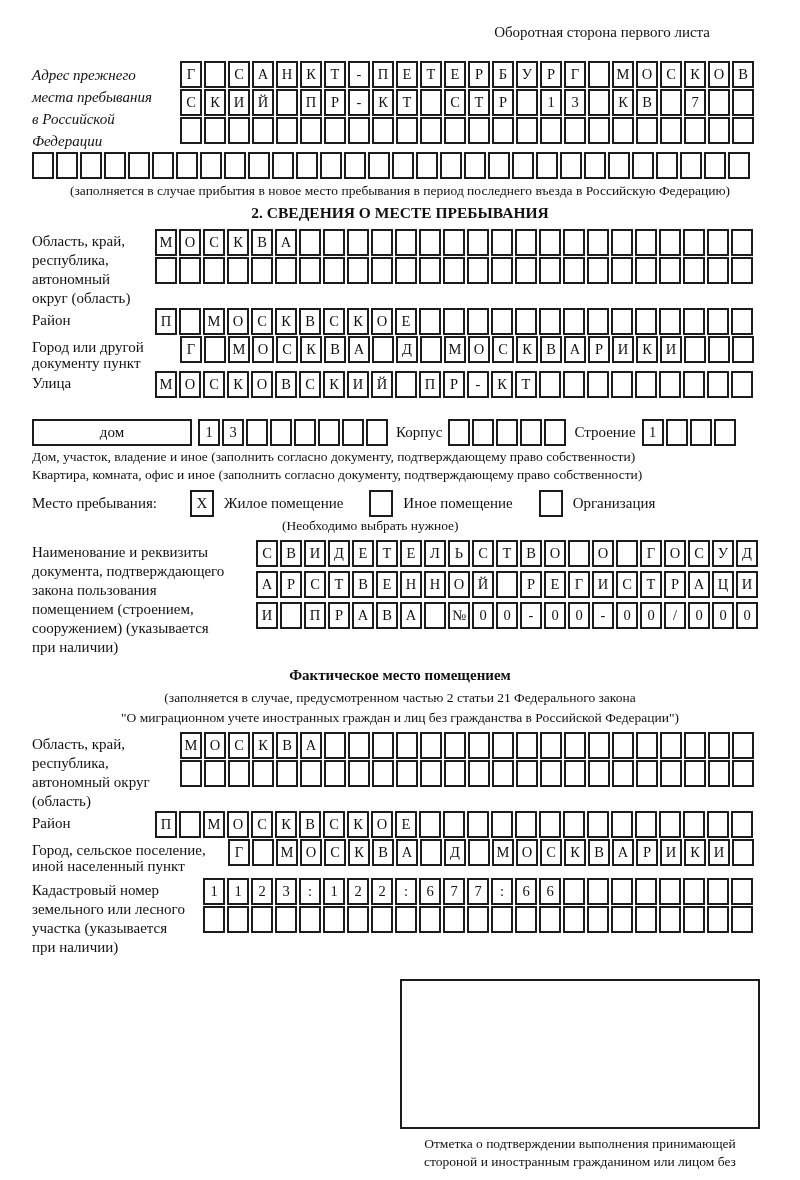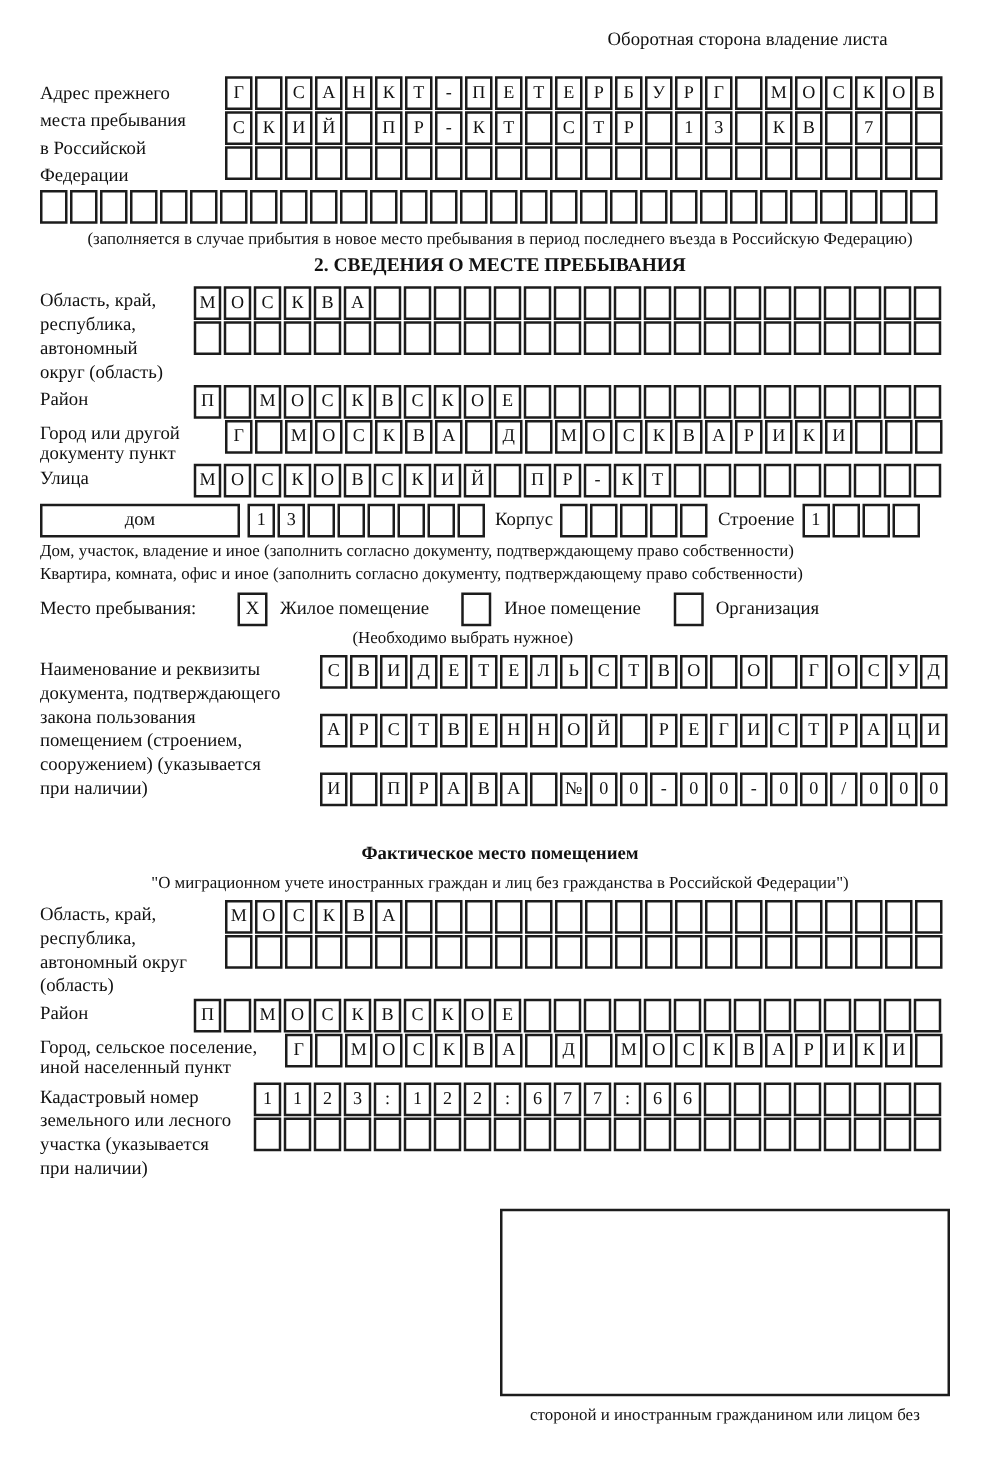--- a/index.html
+++ b/index.html
@@ -3,60 +3,60 @@
 <meta charset="utf-8">
 <style>
   html,body{margin:0;padding:0;background:#fff;}
   body{width:800px;height:1180px;font-family:"Liberation Serif",serif;color:#111;font-size:15px;position:relative;overflow:hidden;}
   .page{box-sizing:border-box;width:800px;padding:0 32px;}
   .doc-title{text-align:right;padding:24px 58px 0 0;font-size:15px;}
 
   .cell{display:inline-block;box-sizing:border-box;width:22px;height:27px;border:2px solid #1c1c1c;
         margin-right:2px;text-align:center;line-height:23px;font-size:14.5px;vertical-align:top;background:#fff;}
   .cellrow{height:27px;margin-bottom:1px;white-space:nowrap;}
-  .cellrow.spaced{margin-bottom:20px;}
+  .cellrow.spaced{margin-bottom:4px;}
 
   .field{display:flex;align-items:flex-start;}
   .label{flex-shrink:0;font-size:15px;line-height:18px;padding-top:3px;}
   .label .lbl-line{white-space:nowrap;}
-  .label.lh22{line-height:22px;}
+  .label.lh22{line-height:22px;font-style:italic;}
   .label.lh19{line-height:19px;}
   .label.lh16{line-height:16px;}
   .w148{width:148px;} .w123{width:123px;} .w224{width:224px;} .w196{width:196px;} .w171{width:171px;}
 
   .note-center{font-size:13.5px;text-align:center;margin:4px 0 4px;}
   .note-left{font-size:13.5px;margin:2px 0 2px;}
   .sec-title{text-align:center;font-weight:bold;font-size:15.5px;margin:5px 0 7px;}
   .sub-title{text-align:center;font-weight:bold;font-size:15px;margin:10px 0 5px;}
   .sub-note{font-size:13.5px;text-align:center;line-height:17px;margin:0 0 3px;}
 
   .widebox{box-sizing:border-box;border:2px solid #1c1c1c;height:27px;text-align:center;line-height:23px;flex-shrink:0;}
   .housebox{width:160px;margin-right:6px;}
   .aptbox{width:200px;margin-right:8px;}
   .inline-label{line-height:27px;padding:0 6px;white-space:nowrap;}
-  .mixrow{display:flex;align-items:flex-start;margin-top:4px;}
+  .mixrow{display:flex;align-items:flex-start;margin-top:20px;}
 
   .stay-row{display:flex;align-items:center;margin-top:6px;height:28px;font-family:Liberation Serif, serif;}
   .stay-label{width:158px;flex-shrink:0;}
   .chkbox{display:inline-block;box-sizing:border-box;width:24px;height:27px;border:2px solid #1c1c1c;
           text-align:center;line-height:23px;margin-right:10px;flex-shrink:0;}
   .opt-label{margin-right:26px;white-space:nowrap;}
   .stay-note{font-size:13.5px;margin:1px 0 6px 250px;}
 
   .stamp-box{box-sizing:border-box;width:360px;height:150px;border:2px solid #1c1c1c;margin:22px 0 6px 368px;}
   .stamp-caption{width:400px;margin-left:348px;text-align:center;font-size:13.5px;line-height:18px;}
 
   .mt20{margin-top:20px;} .mt6{margin-top:6px;} .mt4{margin-top:4px;}
 </style>
 </head>
 <body>
 
 <div class="page">
 
-  <div class="doc-title">Оборотная сторона владение листа</div>
+  <div class="doc-title">Оборотная сторона первого листа</div>
 
   <div class="field mt20">
     <div class="label lh22 w148">
         <div class="lbl-line">Адрес прежнего</div>
         <div class="lbl-line">места пребывания</div>
         <div class="lbl-line">в Российской</div>
         <div class="lbl-line">Федерации</div>
       </div>
     <div>
       <div class="cellrow"><span class="cell">Г</span><span class="cell"></span><span class="cell">С</span><span class="cell">А</span><span class="cell">Н</span><span class="cell">К</span><span class="cell">Т</span><span class="cell">-</span><span class="cell">П</span><span class="cell">Е</span><span class="cell">Т</span><span class="cell">Е</span><span class="cell">Р</span><span class="cell">Б</span><span class="cell">У</span><span class="cell">Р</span><span class="cell">Г</span><span class="cell"></span><span class="cell">М</span><span class="cell">О</span><span class="cell">С</span><span class="cell">К</span><span class="cell">О</span><span class="cell">В</span></div>
@@ -133,20 +133,21 @@
         <div class="lbl-line">при наличии)</div>
       </div>
     <div>
       <div class="cellrow spaced"><span class="cell">С</span><span class="cell">В</span><span class="cell">И</span><span class="cell">Д</span><span class="cell">Е</span><span class="cell">Т</span><span class="cell">Е</span><span class="cell">Л</span><span class="cell">Ь</span><span class="cell">С</span><span class="cell">Т</span><span class="cell">В</span><span class="cell">О</span><span class="cell"></span><span class="cell">О</span><span class="cell"></span><span class="cell">Г</span><span class="cell">О</span><span class="cell">С</span><span class="cell">У</span><span class="cell">Д</span></div>
       <div class="cellrow spaced"><span class="cell">А</span><span class="cell">Р</span><span class="cell">С</span><span class="cell">Т</span><span class="cell">В</span><span class="cell">Е</span><span class="cell">Н</span><span class="cell">Н</span><span class="cell">О</span><span class="cell">Й</span><span class="cell"></span><span class="cell">Р</span><span class="cell">Е</span><span class="cell">Г</span><span class="cell">И</span><span class="cell">С</span><span class="cell">Т</span><span class="cell">Р</span><span class="cell">А</span><span class="cell">Ц</span><span class="cell">И</span></div>
       <div class="cellrow spaced"><span class="cell">И</span><span class="cell"></span><span class="cell">П</span><span class="cell">Р</span><span class="cell">А</span><span class="cell">В</span><span class="cell">А</span><span class="cell"></span><span class="cell">№</span><span class="cell">0</span><span class="cell">0</span><span class="cell">-</span><span class="cell">0</span><span class="cell">0</span><span class="cell">-</span><span class="cell">0</span><span class="cell">0</span><span class="cell">/</span><span class="cell">0</span><span class="cell">0</span><span class="cell">0</span></div>
     </div>
   </div>
 
   <div class="sub-title">Фактическое место помещением</div>
+  <div class="sub-note">(заполняется в случае, предусмотренном частью 2 статьи 21 Федерального закона</div>
   <div class="sub-note">"О миграционном учете иностранных граждан и лиц без гражданства в Российской Федерации")</div>
 
   <div class="field mt6">
     <div class="label lh19 w148">
         <div class="lbl-line">Область, край,</div>
         <div class="lbl-line">республика,</div>
         <div class="lbl-line">автономный округ</div>
         <div class="lbl-line">(область)</div>
       </div>
     <div>
@@ -176,16 +177,17 @@
         <div class="lbl-line">при наличии)</div>
       </div>
     <div>
       <div class="cellrow"><span class="cell">1</span><span class="cell">1</span><span class="cell">2</span><span class="cell">3</span><span class="cell">:</span><span class="cell">1</span><span class="cell">2</span><span class="cell">2</span><span class="cell">:</span><span class="cell">6</span><span class="cell">7</span><span class="cell">7</span><span class="cell">:</span><span class="cell">6</span><span class="cell">6</span><span class="cell"></span><span class="cell"></span><span class="cell"></span><span class="cell"></span><span class="cell"></span><span class="cell"></span><span class="cell"></span><span class="cell"></span></div>
       <div class="cellrow"><span class="cell"></span><span class="cell"></span><span class="cell"></span><span class="cell"></span><span class="cell"></span><span class="cell"></span><span class="cell"></span><span class="cell"></span><span class="cell"></span><span class="cell"></span><span class="cell"></span><span class="cell"></span><span class="cell"></span><span class="cell"></span><span class="cell"></span><span class="cell"></span><span class="cell"></span><span class="cell"></span><span class="cell"></span><span class="cell"></span><span class="cell"></span><span class="cell"></span><span class="cell"></span></div>
     </div>
   </div>
 
   <div class="stamp-box"></div>
   <div class="stamp-caption">
+      <div class="lbl-line">Отметка о подтверждении выполнения принимающей</div>
       <div class="lbl-line">стороной и иностранным гражданином или лицом без</div>
     </div>
 
 </div>
 
 </body></html>

